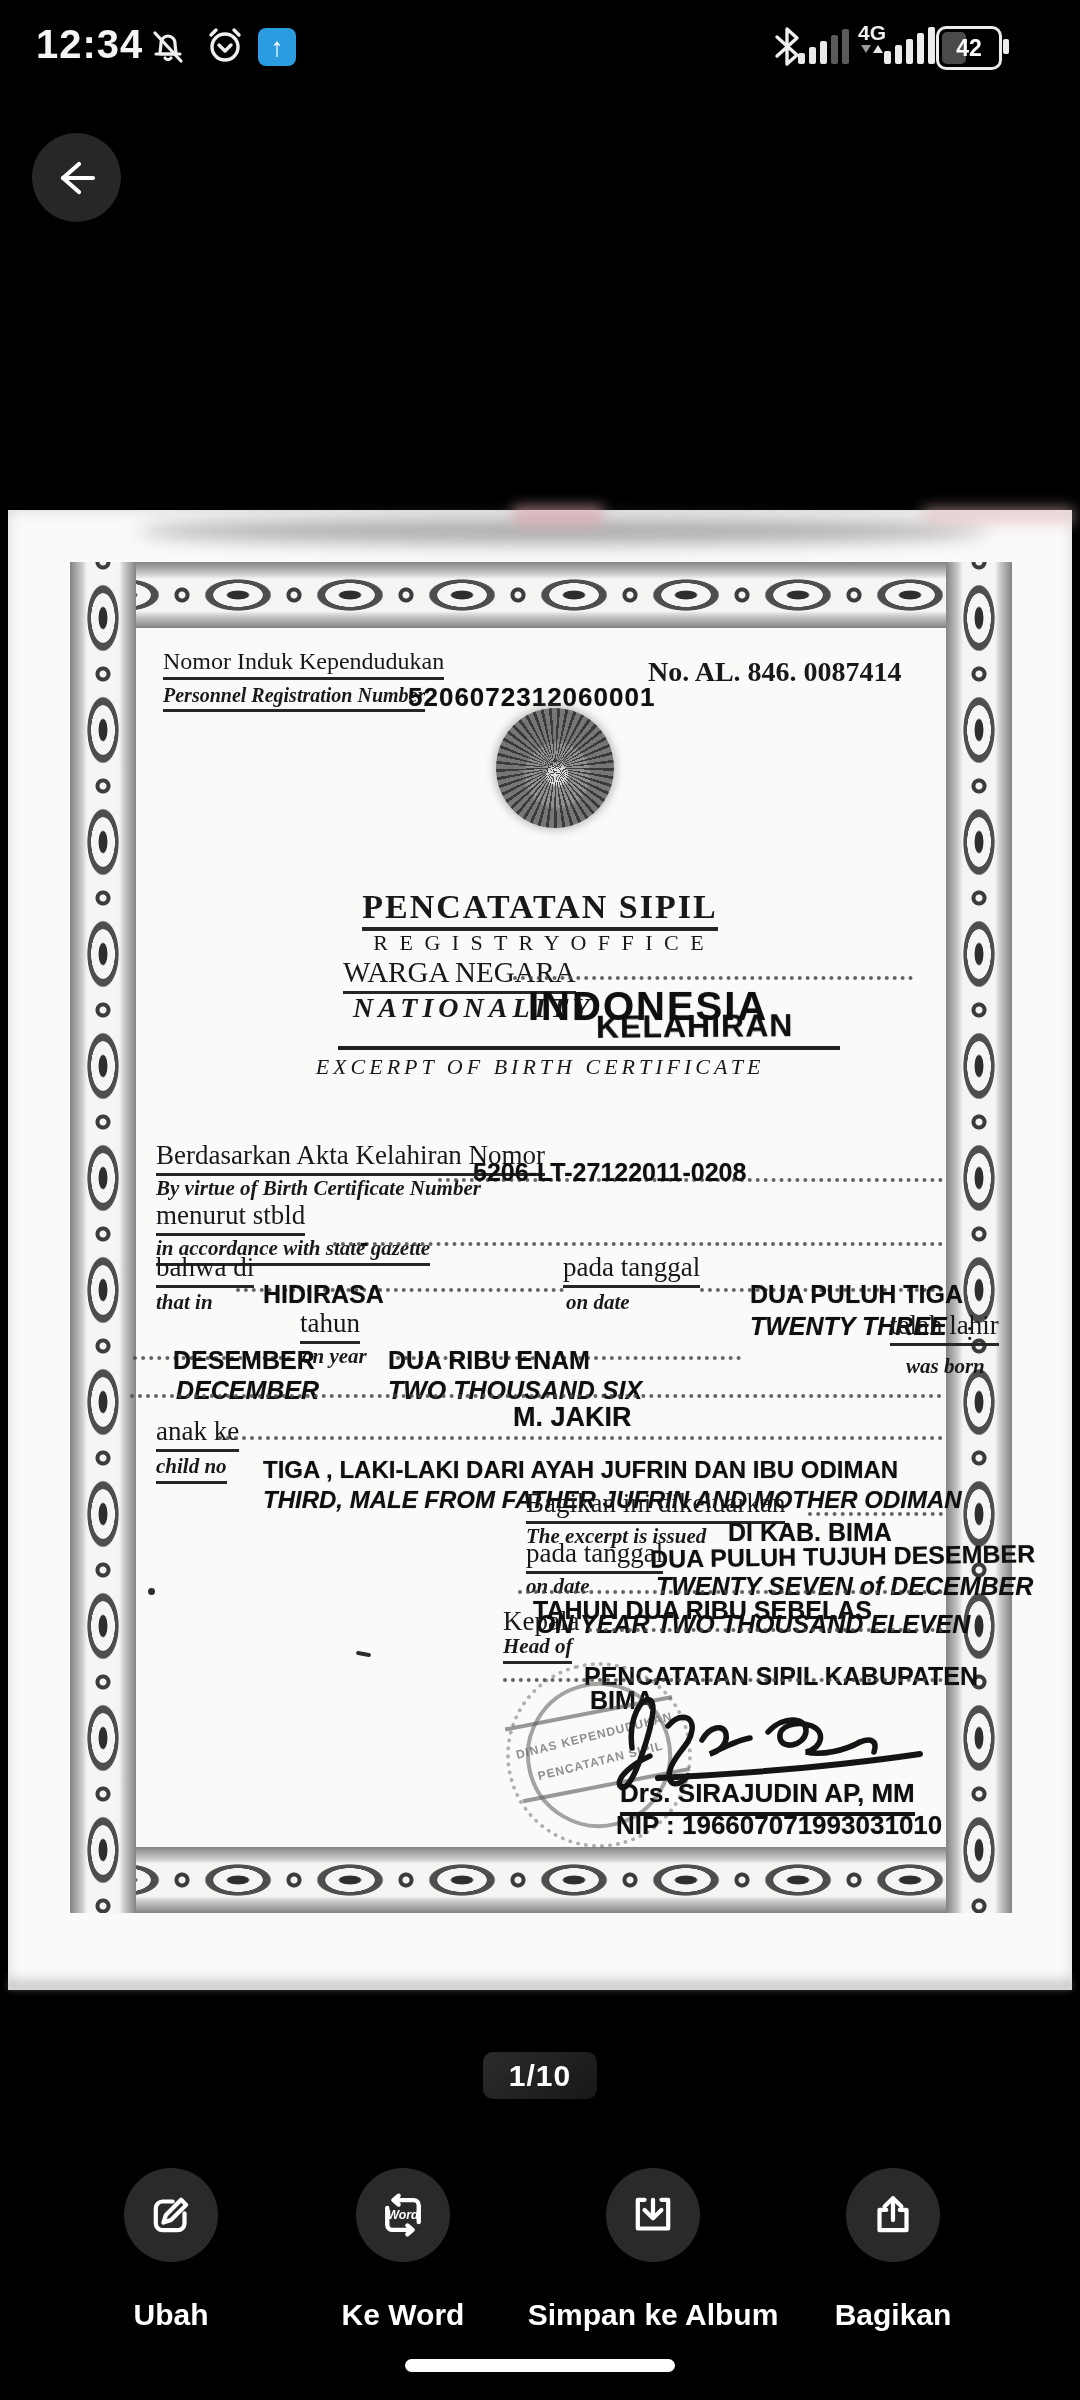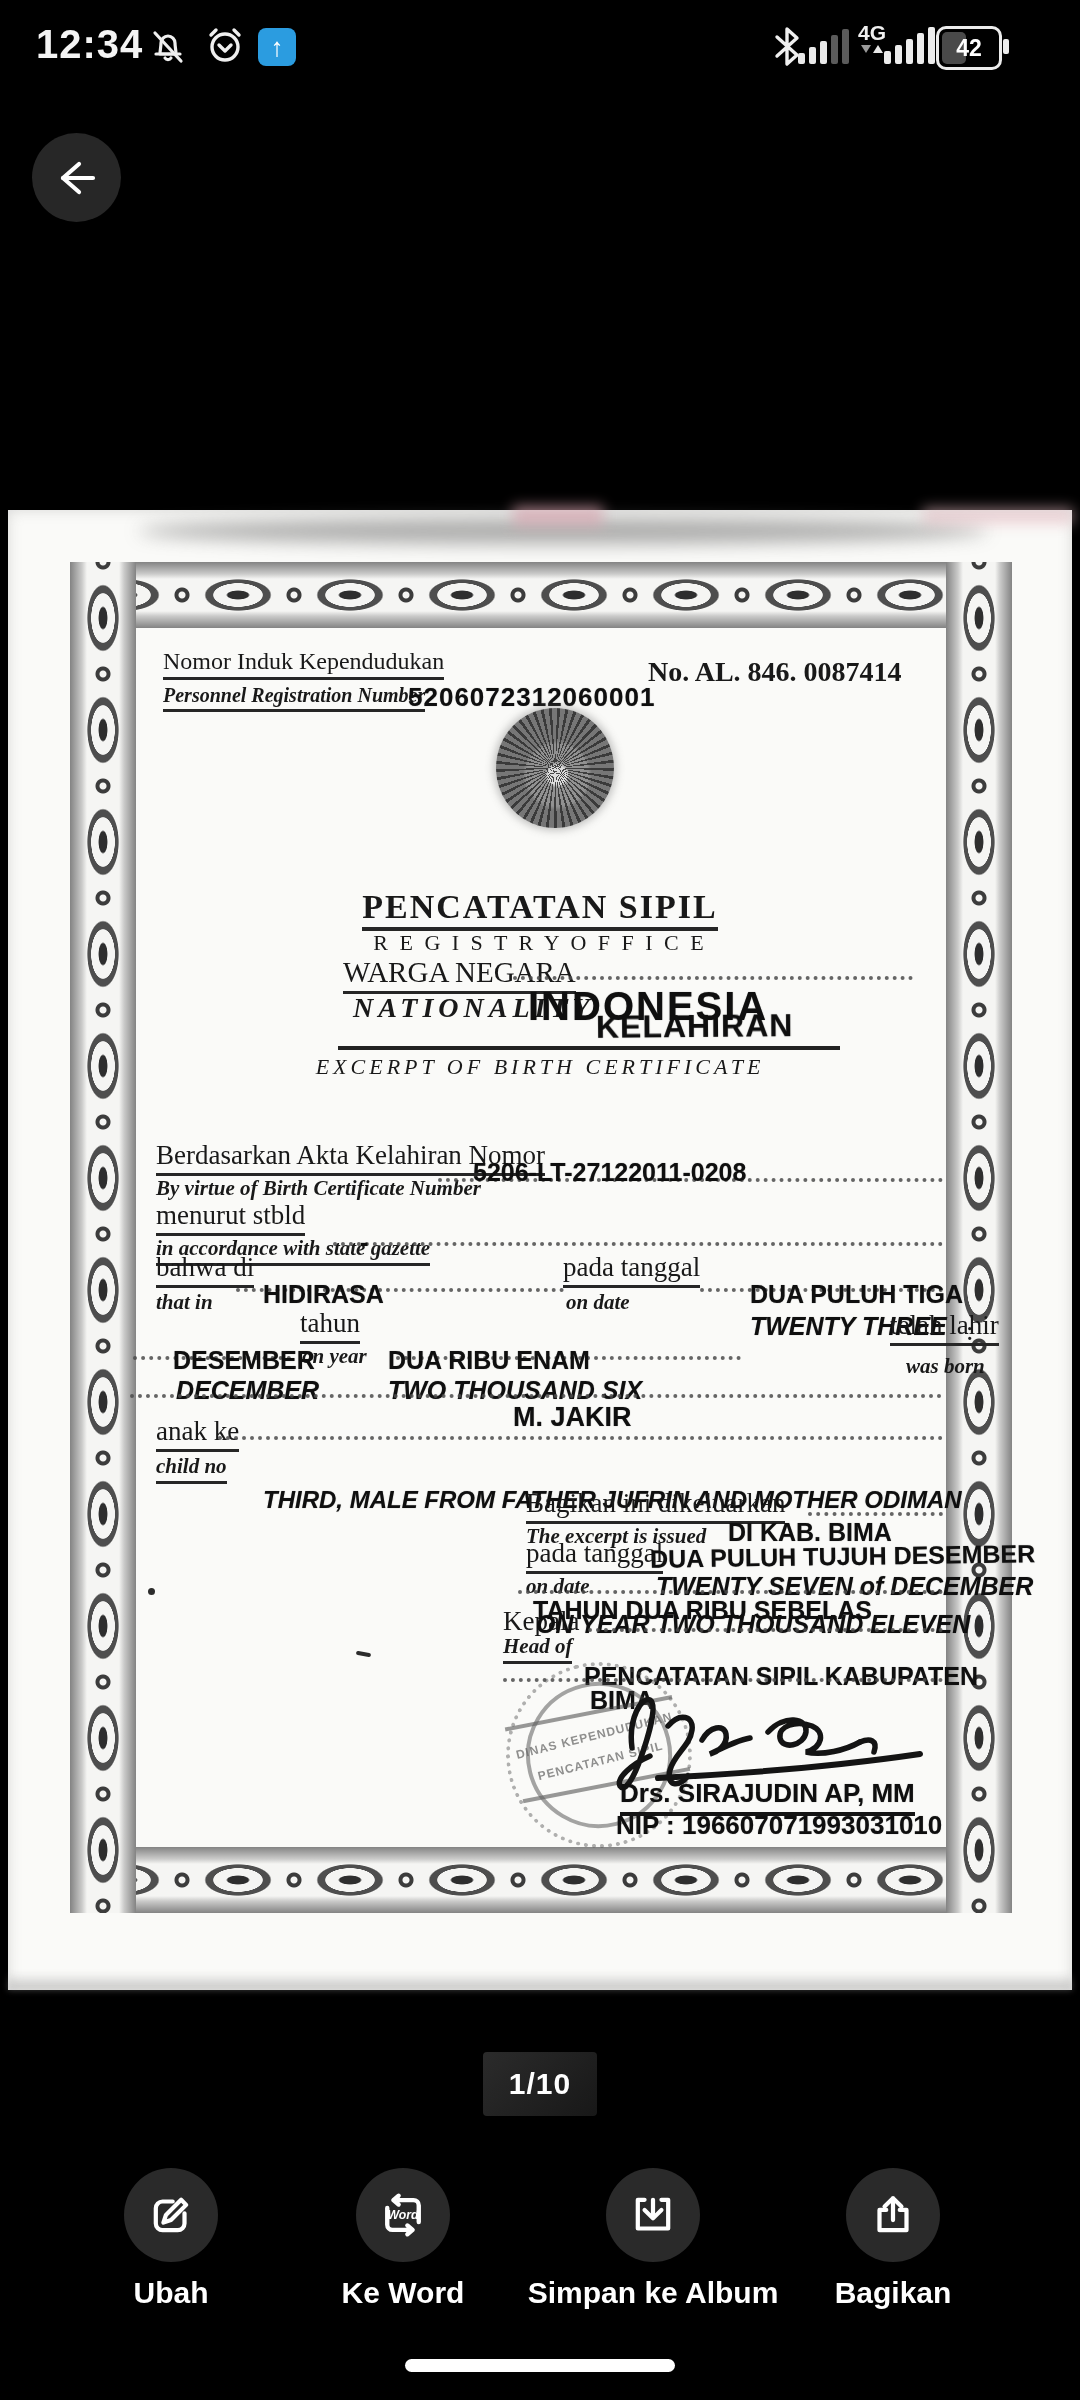--- a/index.html
+++ b/index.html
@@ -80,27 +80,27 @@
   .stamp{position:absolute;left:498px;top:1152px;width:178px;height:178px;border-radius:50%;
          border:4px dotted rgba(80,80,80,.55);transform:rotate(-14deg);opacity:.8;}
   .stamp .inner{position:absolute;inset:16px;border-radius:50%;border:4px solid rgba(70,70,70,.6);}
   .stamp .l1,.stamp .l2{position:absolute;left:4px;right:4px;height:0;border-top:4px solid rgba(60,60,60,.65);}
   .stamp .l1{top:44px;transform:rotate(3deg);} .stamp .l2{top:118px;transform:rotate(3deg);}
   .stamp .t{position:absolute;left:0;right:0;text-align:center;font-size:12px;font-weight:bold;
             color:rgba(70,70,70,.75);letter-spacing:1px;}
   .speck{position:absolute;background:#2c2c2c;border-radius:2px;}
 
   
-  .pageind{left:483px;top:2052px;width:114px;height:64px;border-radius:4px;
+  .pageind{left:483px;top:2052px;width:114px;height:47px;border-radius:10px;
            background:linear-gradient(135deg,#2b2b2b,#181818);display:flex;align-items:center;justify-content:center;
            color:#fff;font-size:30px;font-weight:bold;letter-spacing:1px;}
   .tool{position:absolute;top:2168px;width:200px;display:flex;flex-direction:column;align-items:center;cursor:pointer;}
   .tool .circ{width:94px;height:94px;border-radius:50%;background:#2a2a2a;
               display:flex;align-items:center;justify-content:center;}
-  .tool .lab{margin-top:14px;color:#fff;font-size:30px;font-weight:bold;white-space:nowrap;}
+  .tool .lab{margin-top:36px;color:#fff;font-size:30px;font-weight:bold;white-space:nowrap;}
   .homebar{left:405px;top:2359px;width:270px;height:13px;border-radius:7px;background:#fff;}
   svg{display:block;}
 </style>
 </head>
 <body>
 
 <div class="phone">
 
   <div class="abs sb-time">12:34</div>
   <div class="abs sb-ico" style="left:146px;top:24px">
@@ -224,20 +224,21 @@
     <span class="abs typ" style="left:165px;top:836px">DESEMBER</span>
     <span class="abs typ ityp" style="left:168px;top:866px">DECEMBER</span>
     <span class="abs typ" style="left:380px;top:836px">DUA RIBU ENAM</span>
     <span class="abs typ ityp" style="left:380px;top:866px">TWO THOUSAND SIX</span>
     <div class="dl" style="left:122px;top:884px;width:812px"></div>
 
     <span class="abs typ" style="left:505px;top:892px;font-size:27px">M. JAKIR</span>
     <span class="abs ser u" style="left:148px;top:906px">anak ke</span>
     <span class="abs sub u" style="left:148px;top:944px">child no</span>
     <div class="dl" style="left:210px;top:926px;width:725px"></div>
+    <span class="abs typ" style="left:255px;top:946px;font-size:24px">TIGA , LAKI-LAKI DARI AYAH JUFRIN DAN IBU ODIMAN</span>
     <span class="abs typ ityp" style="left:255px;top:976px;font-size:24px">THIRD, MALE FROM FATHER JUFRIN AND MOTHER ODIMAN</span>
 
     <div class="speck" style="left:140px;top:1078px;width:7px;height:7px;border-radius:50%"></div>
     <div class="speck" style="left:348px;top:1142px;width:15px;height:4px;transform:rotate(10deg)"></div>
 
     <span class="abs ser u" style="left:518px;top:978px">Bagikan ini dikeluarkan</span>
     <span class="abs sub" style="left:518px;top:1014px">The excerpt is issued</span>
     <div class="dl" style="left:800px;top:1002px;width:135px"></div>
     <span class="abs typ" style="left:720px;top:1008px">DI KAB. BIMA</span>
     <span class="abs ser u" style="left:518px;top:1028px">pada tanggal</span>

